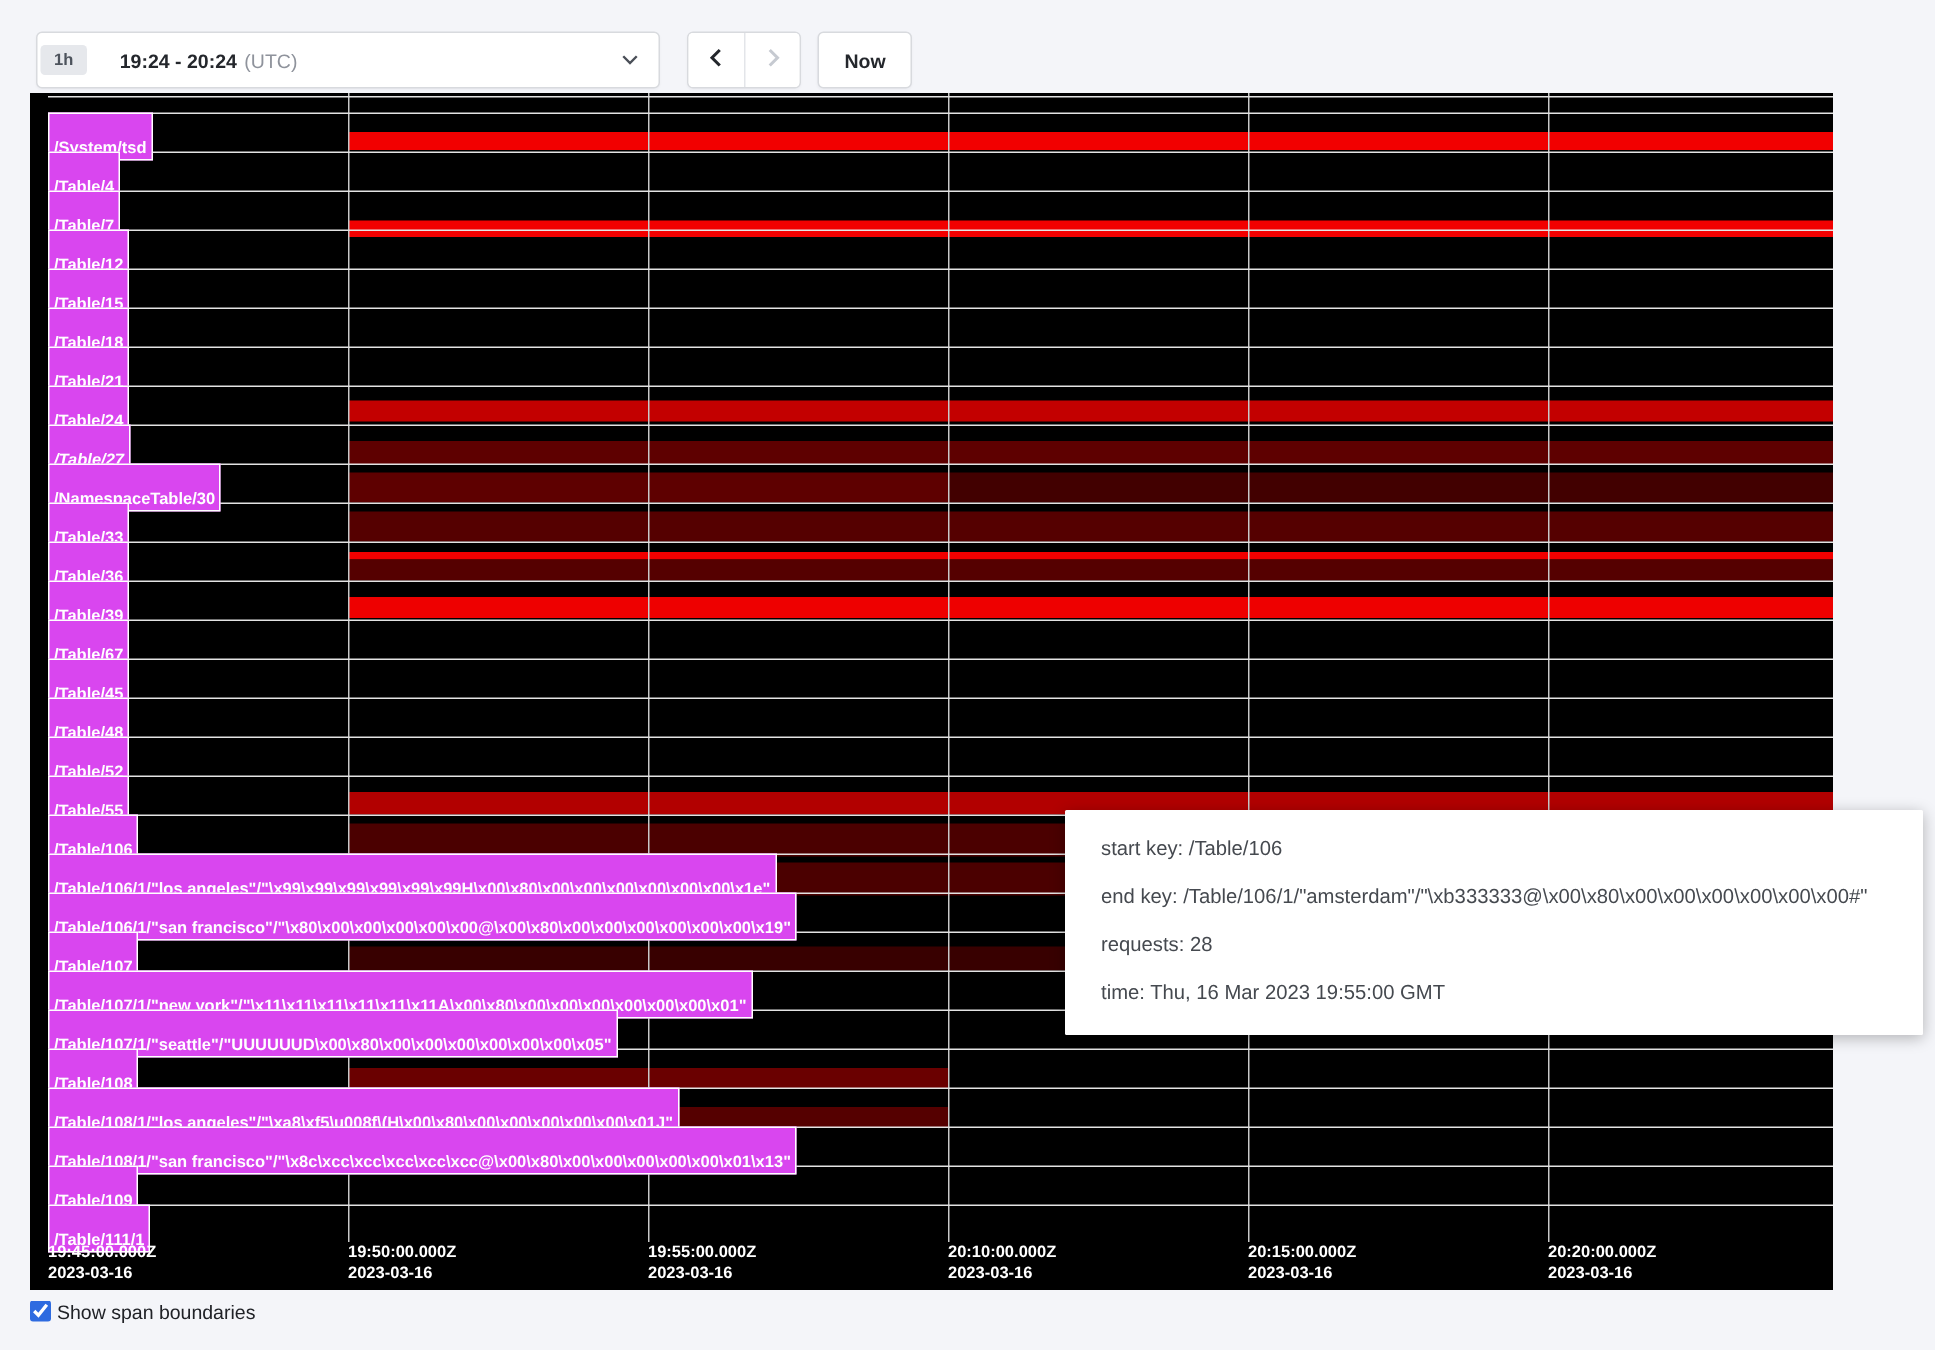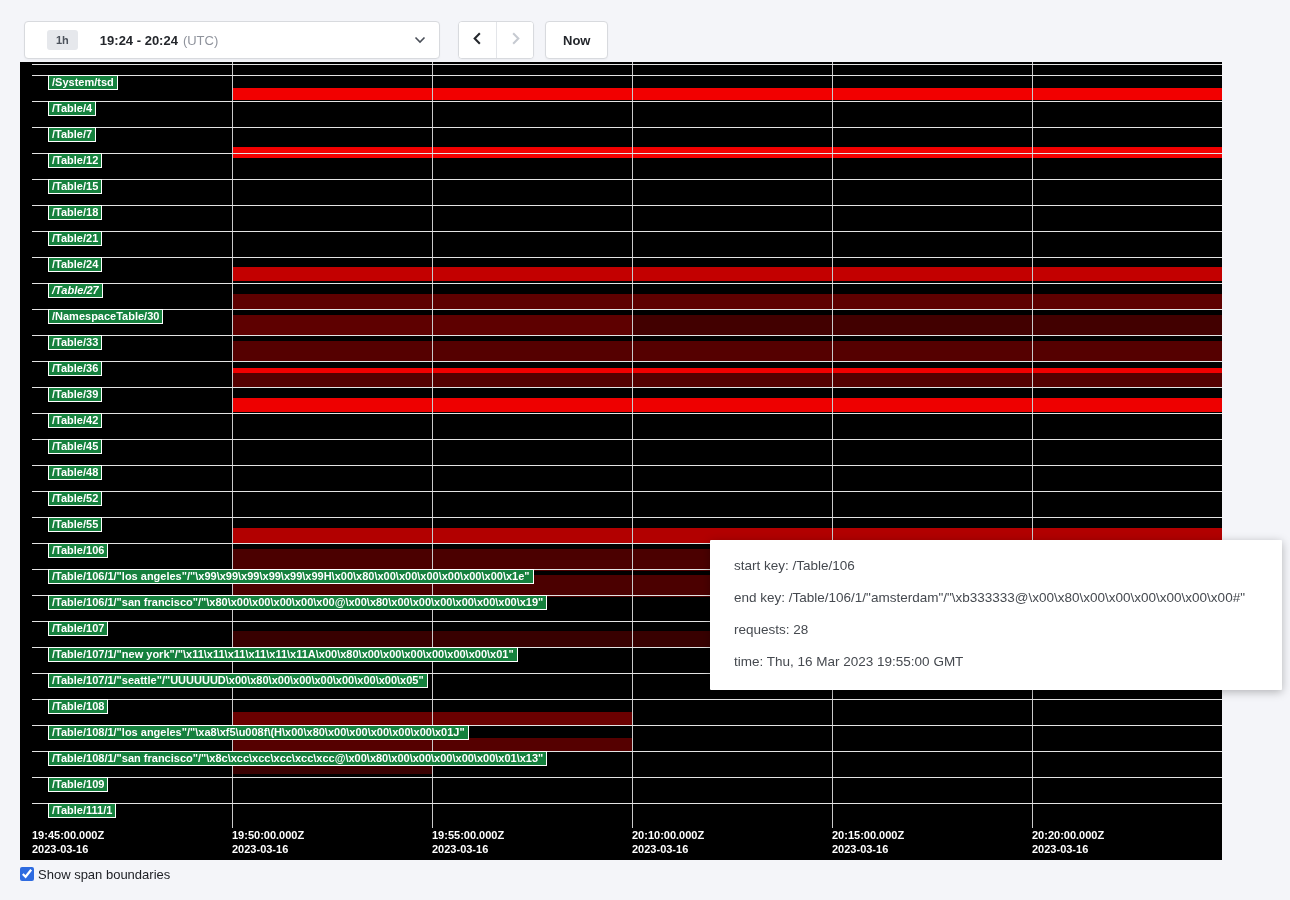--- a/index.html
+++ b/index.html
@@ -8,21 +8,21 @@
     background:#f4f5f9;
     font-family:"Liberation Sans", sans-serif;
     position:relative;
   }
 
   
   .toolbar { position:absolute; top:21px; left:24px; display:flex; align-items:stretch; }
   .time-select {
     width:416px; height:38px; background:#fff;
     border:1px solid #d8dade; border-radius:4px;
-    display:flex; align-items:center; gap:10px; padding:0 13px 0 22px;
+    display:flex; align-items:center; gap:10px; padding:0 13px 0 2px;
     cursor:pointer; box-shadow:0 1px 2px rgba(30,35,50,0.04);
   }
   .badge { background:#e6e8ec; color:#4d535c; font-size:11px; font-weight:bold; padding:4px 9px; border-radius:3px; }
   .range { font-size:13px; font-weight:bold; color:#24272c;margin-left:12px; }
   .tz { font-size:13px; color:#8f939c; margin-left:-5px; }
   .chev { margin-left:auto; display:flex; align-items:center; }
   .arrows {
     display:flex; margin-left:18px; background:#fff;
     border:1px solid #d8dade; border-radius:4px; height:38px; overflow:hidden;
     box-shadow:0 1px 2px rgba(30,35,50,0.04);
@@ -38,23 +38,23 @@
 
   
   .canvas {
     position:absolute; left:20px; top:62px; width:1202px; height:798px;
     background:#000; cursor:crosshair;
   }
   .hm-band    { position:absolute; z-index:1; }
   .hm-grid    { position:absolute; top:0; width:1px; z-index:2; background:#c9c9c9; }
   .hm-boundary{ position:absolute; left:12px; right:0; height:1px; z-index:2; background:#e3e3e3; }
   .hm-label   {
-    position:absolute; left:28px; z-index:3;
-    background:#15803d; border:1px solid #fff; color:#fff;
-    font-size:11px; font-weight:bold; line-height:12px; padding:0 3px 1px;
+    position:absolute; left:12px; z-index:3;
+    background:#d946ef; border:1px solid #fff; color:#fff;
+    font-size:11px; font-weight:bold; line-height:12px; padding:17px 3px 1px;
     white-space:nowrap;
   }
   .hm-axis { position:absolute; z-index:3; color:#fff; font-size:11px; font-weight:bold; line-height:14px; }
 
   
   .tooltip {
     position:absolute; left:690px; top:478px; width:572px; z-index:10;
     background:#fff; box-shadow:0 2px 10px rgba(0,0,0,0.28);
     padding:18px 24px 4px 24px; border-radius:1px;
   }
@@ -153,21 +153,21 @@
       <div class="hm-label" style="top: 221px; font-style: italic;">/Table/27</div>
       <div class="hm-boundary" style="top: 247px;"></div>
       <div class="hm-label" style="top: 247px;">/NamespaceTable/30</div>
       <div class="hm-boundary" style="top: 273px;"></div>
       <div class="hm-label" style="top: 273px;">/Table/33</div>
       <div class="hm-boundary" style="top: 299px;"></div>
       <div class="hm-label" style="top: 299px;">/Table/36</div>
       <div class="hm-boundary" style="top: 325px;"></div>
       <div class="hm-label" style="top: 325px;">/Table/39</div>
       <div class="hm-boundary" style="top: 351px;"></div>
-      <div class="hm-label" style="top: 351px;">/Table/42</div>
+      <div class="hm-label" style="top: 351px;">/Table/67</div>
       <div class="hm-boundary" style="top: 377px;"></div>
       <div class="hm-label" style="top: 377px;">/Table/45</div>
       <div class="hm-boundary" style="top: 403px;"></div>
       <div class="hm-label" style="top: 403px;">/Table/48</div>
       <div class="hm-boundary" style="top: 429px;"></div>
       <div class="hm-label" style="top: 429px;">/Table/52</div>
       <div class="hm-boundary" style="top: 455px;"></div>
       <div class="hm-label" style="top: 455px;">/Table/55</div>
       <div class="hm-boundary" style="top: 481px;"></div>
       <div class="hm-label" style="top: 481px;">/Table/106</div>

